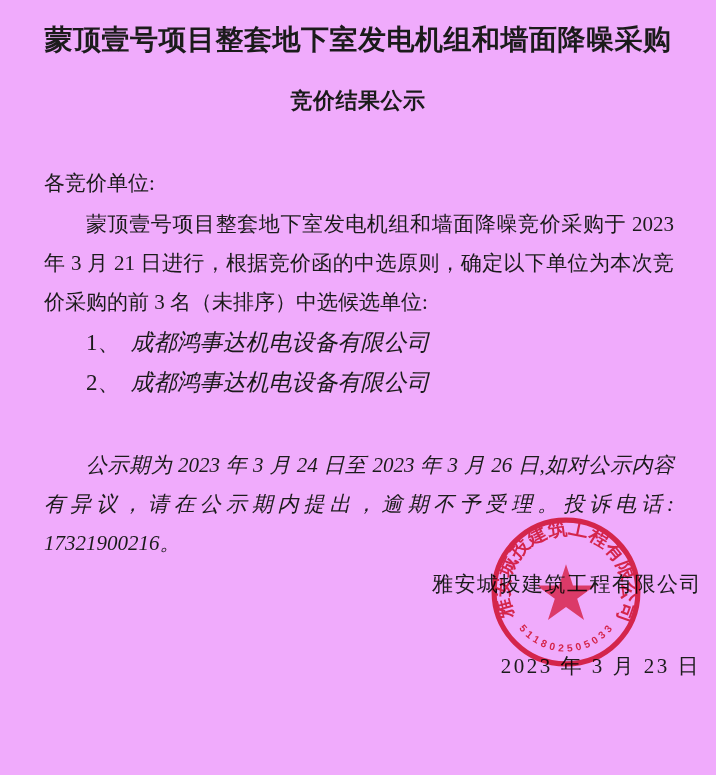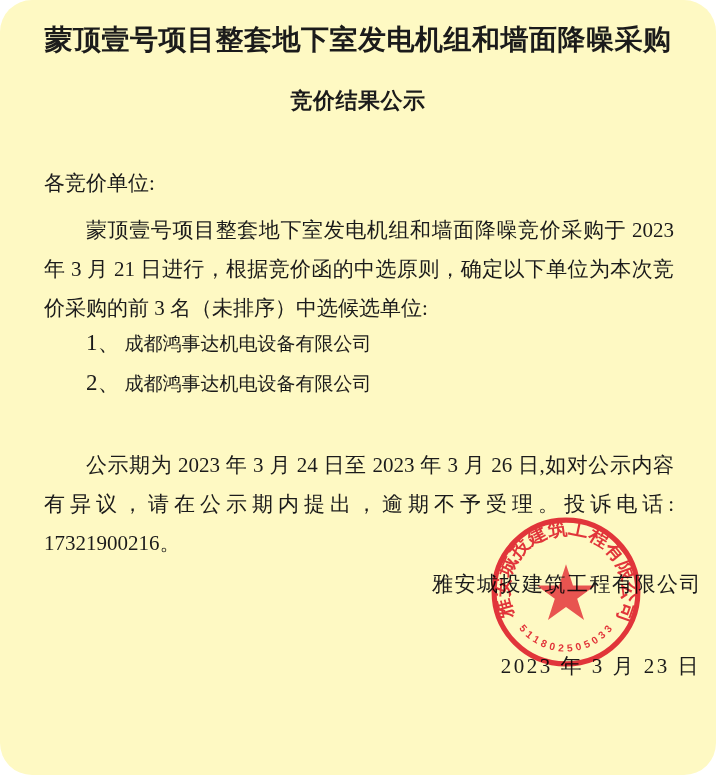--- a/index.html
+++ b/index.html
@@ -1,24 +1,23 @@
 <!DOCTYPE html>
 <html><head>
 <meta charset="utf-8">
 <style>
   html, body { margin: 0; padding: 0; background: #ffffff; }
   .page {
     position: relative;
     width: 716px;
     height: 775px;
-    background: #fef9c3;
+    background: #f0abfc;
     font-family: "Liberation Serif", "DejaVu Serif", serif;
     color: #1b1b1b;
     overflow: hidden;
-    border-radius: 32px;
   }
   .title-line {
     position: absolute;
     left: 0;
     width: 716px;
     text-align: center;
     font-family: "Liberation Sans", "DejaVu Sans", sans-serif;
     font-weight: bold;
     letter-spacing: 0.5px;
     white-space: nowrap;
@@ -33,34 +32,34 @@
   }
   .para {
     position: absolute;
     left: 44px;
     width: 630px;
     font-size: 21px;
     line-height: 39px;
     text-align: justify;
     text-indent: 2em;
   }
-  .para.p1 { top: 205px; margin-top: 6px; }
-  .para.p2 { top: 446px; }
+  .para.p1 { top: 205px; }
+  .para.p2 { top: 446px; font-style: italic; }
   .candidate-list {
     position: absolute;
     top: 323px;
     left: 86px;
   }
   .candidate {
     height: 40px;
     line-height: 40px;
     white-space: nowrap;
   }
   .candidate .num { font-size: 23px; }
-  .candidate .name { font-size: 19px; margin-left: 4px; }
+  .candidate .name { font-size: 23px; margin-left: 10px; font-style: italic; }
   .sig-company {
     position: absolute;
     top: 570px;
     right: 14px;
     font-size: 21px;
     letter-spacing: 1.5px;
     white-space: nowrap;
   }
   .sig-date {
     position: absolute;

